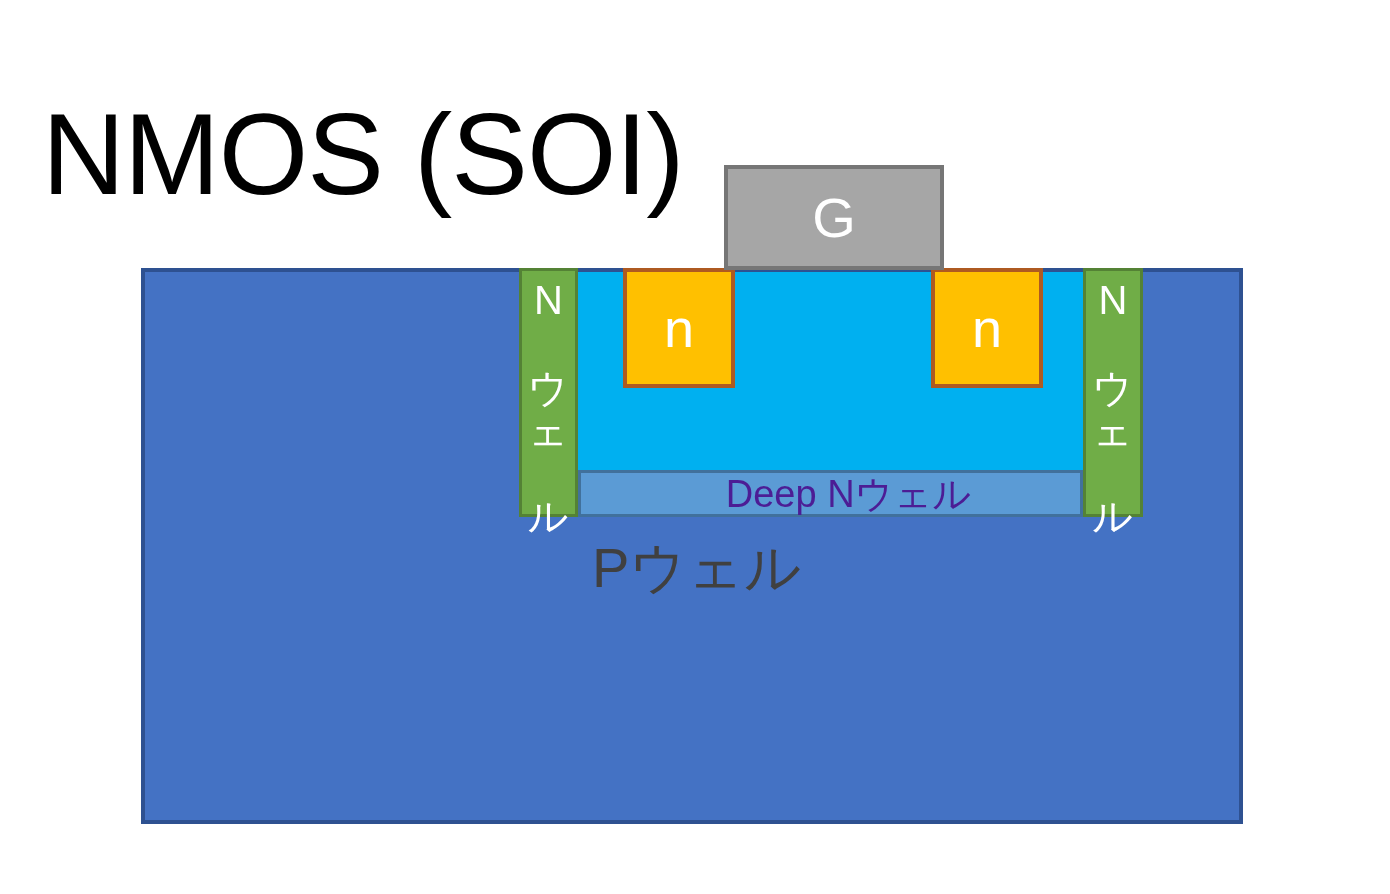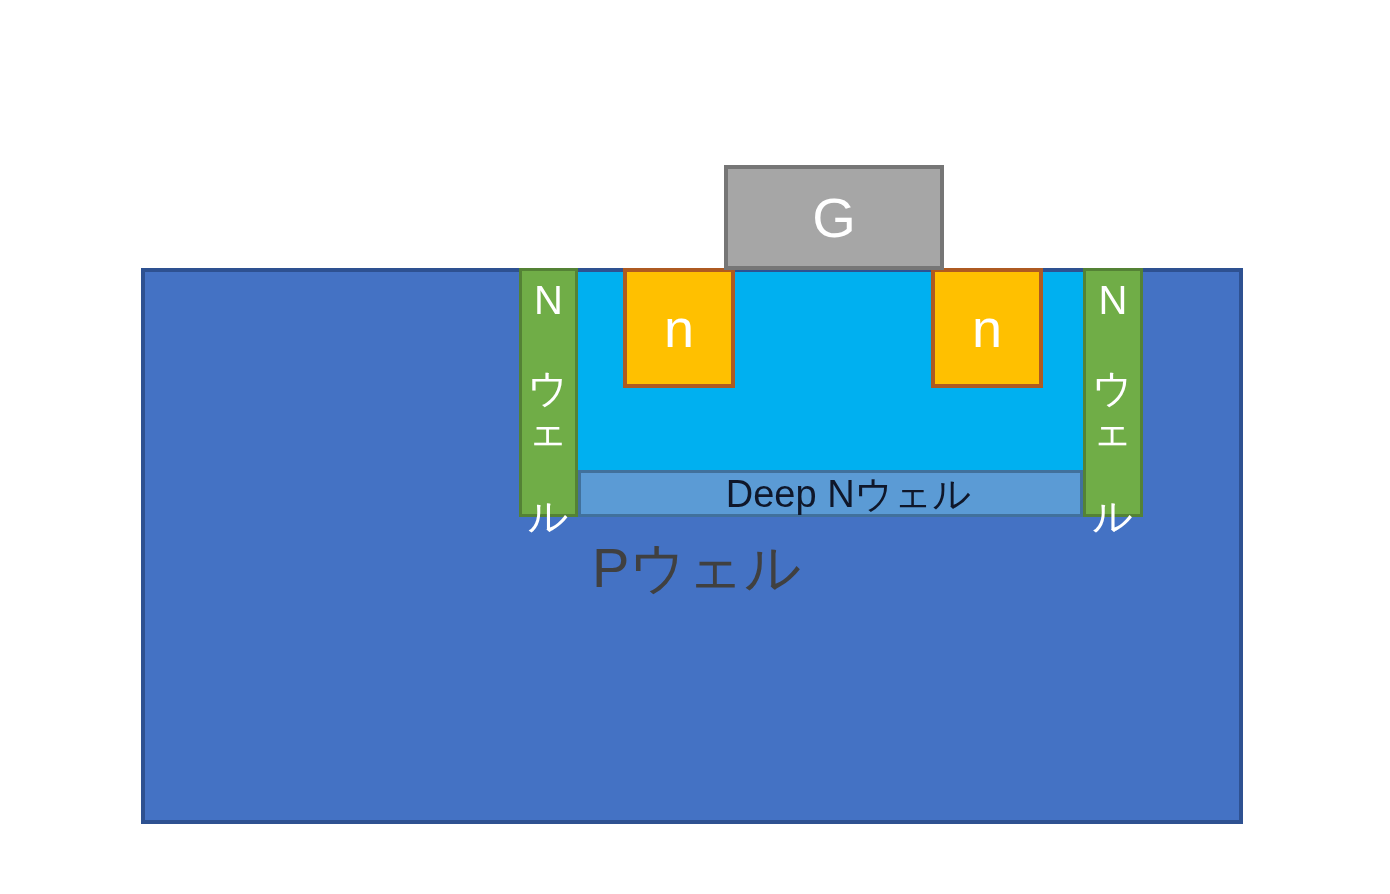--- a/index.html
+++ b/index.html
@@ -109,26 +109,27 @@
     font-size: 56px;
     line-height: 1;
     white-space: nowrap;
   }
 </style>
 </head>
 <body>
 
 <div id="stage">
 
+  <div class="abs slide-title">NMOS (SOI)</div>
 
   <div class="abs shape substrate" style="background-color: rgb(68, 114, 196); border-color: rgb(46, 81, 145);"></div>
 
   <div class="abs shape body-region" style="background-color: rgb(0, 176, 240);"></div>
 
-  <div class="abs shape deep-nwell" style="background-color: rgb(91, 155, 213); border-color: rgb(65, 113, 156); color: #0f172a; padding-left: 36px;">
+  <div class="abs shape deep-nwell" style="background-color: rgb(91, 155, 213); border-color: rgb(65, 113, 156); color: #4c1d95; padding-left: 36px;">
     <span>Deep Nウェル</span>
   </div>
 
   <div class="abs shape n-plus left" style="background-color: rgb(255, 192, 0); border-color: rgb(174, 90, 33); color: rgb(255, 255, 255);">
     <span>n</span>
   </div>
 
   <div class="abs shape n-plus right" style="background-color: rgb(255, 192, 0); border-color: rgb(174, 90, 33); color: rgb(255, 255, 255);">
     <span>n</span>
   </div>

